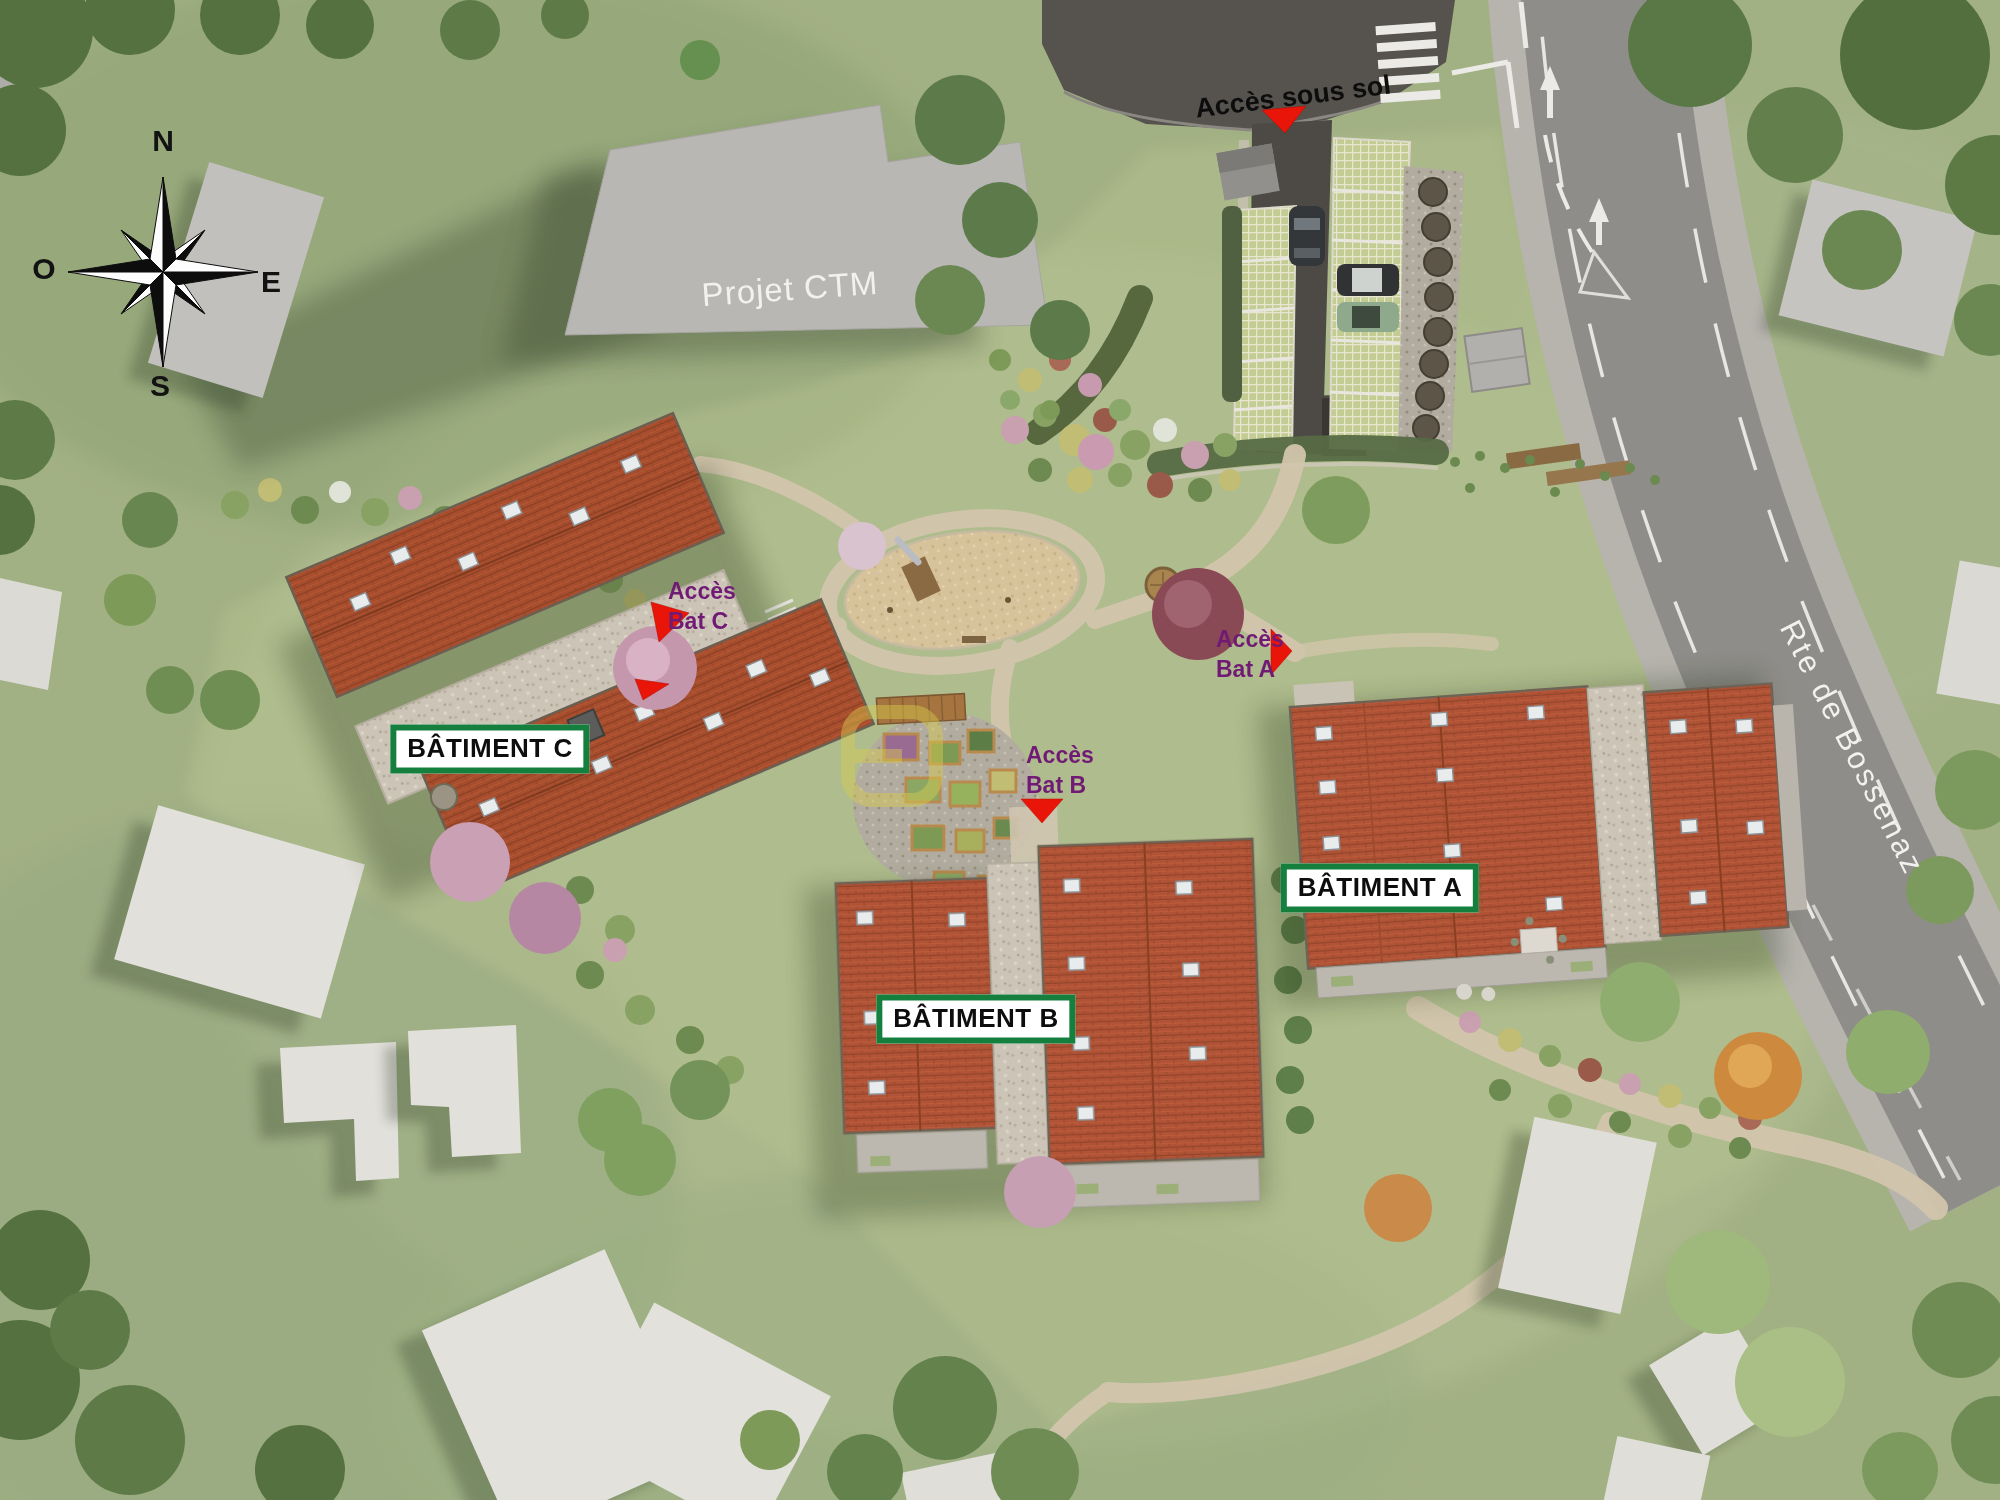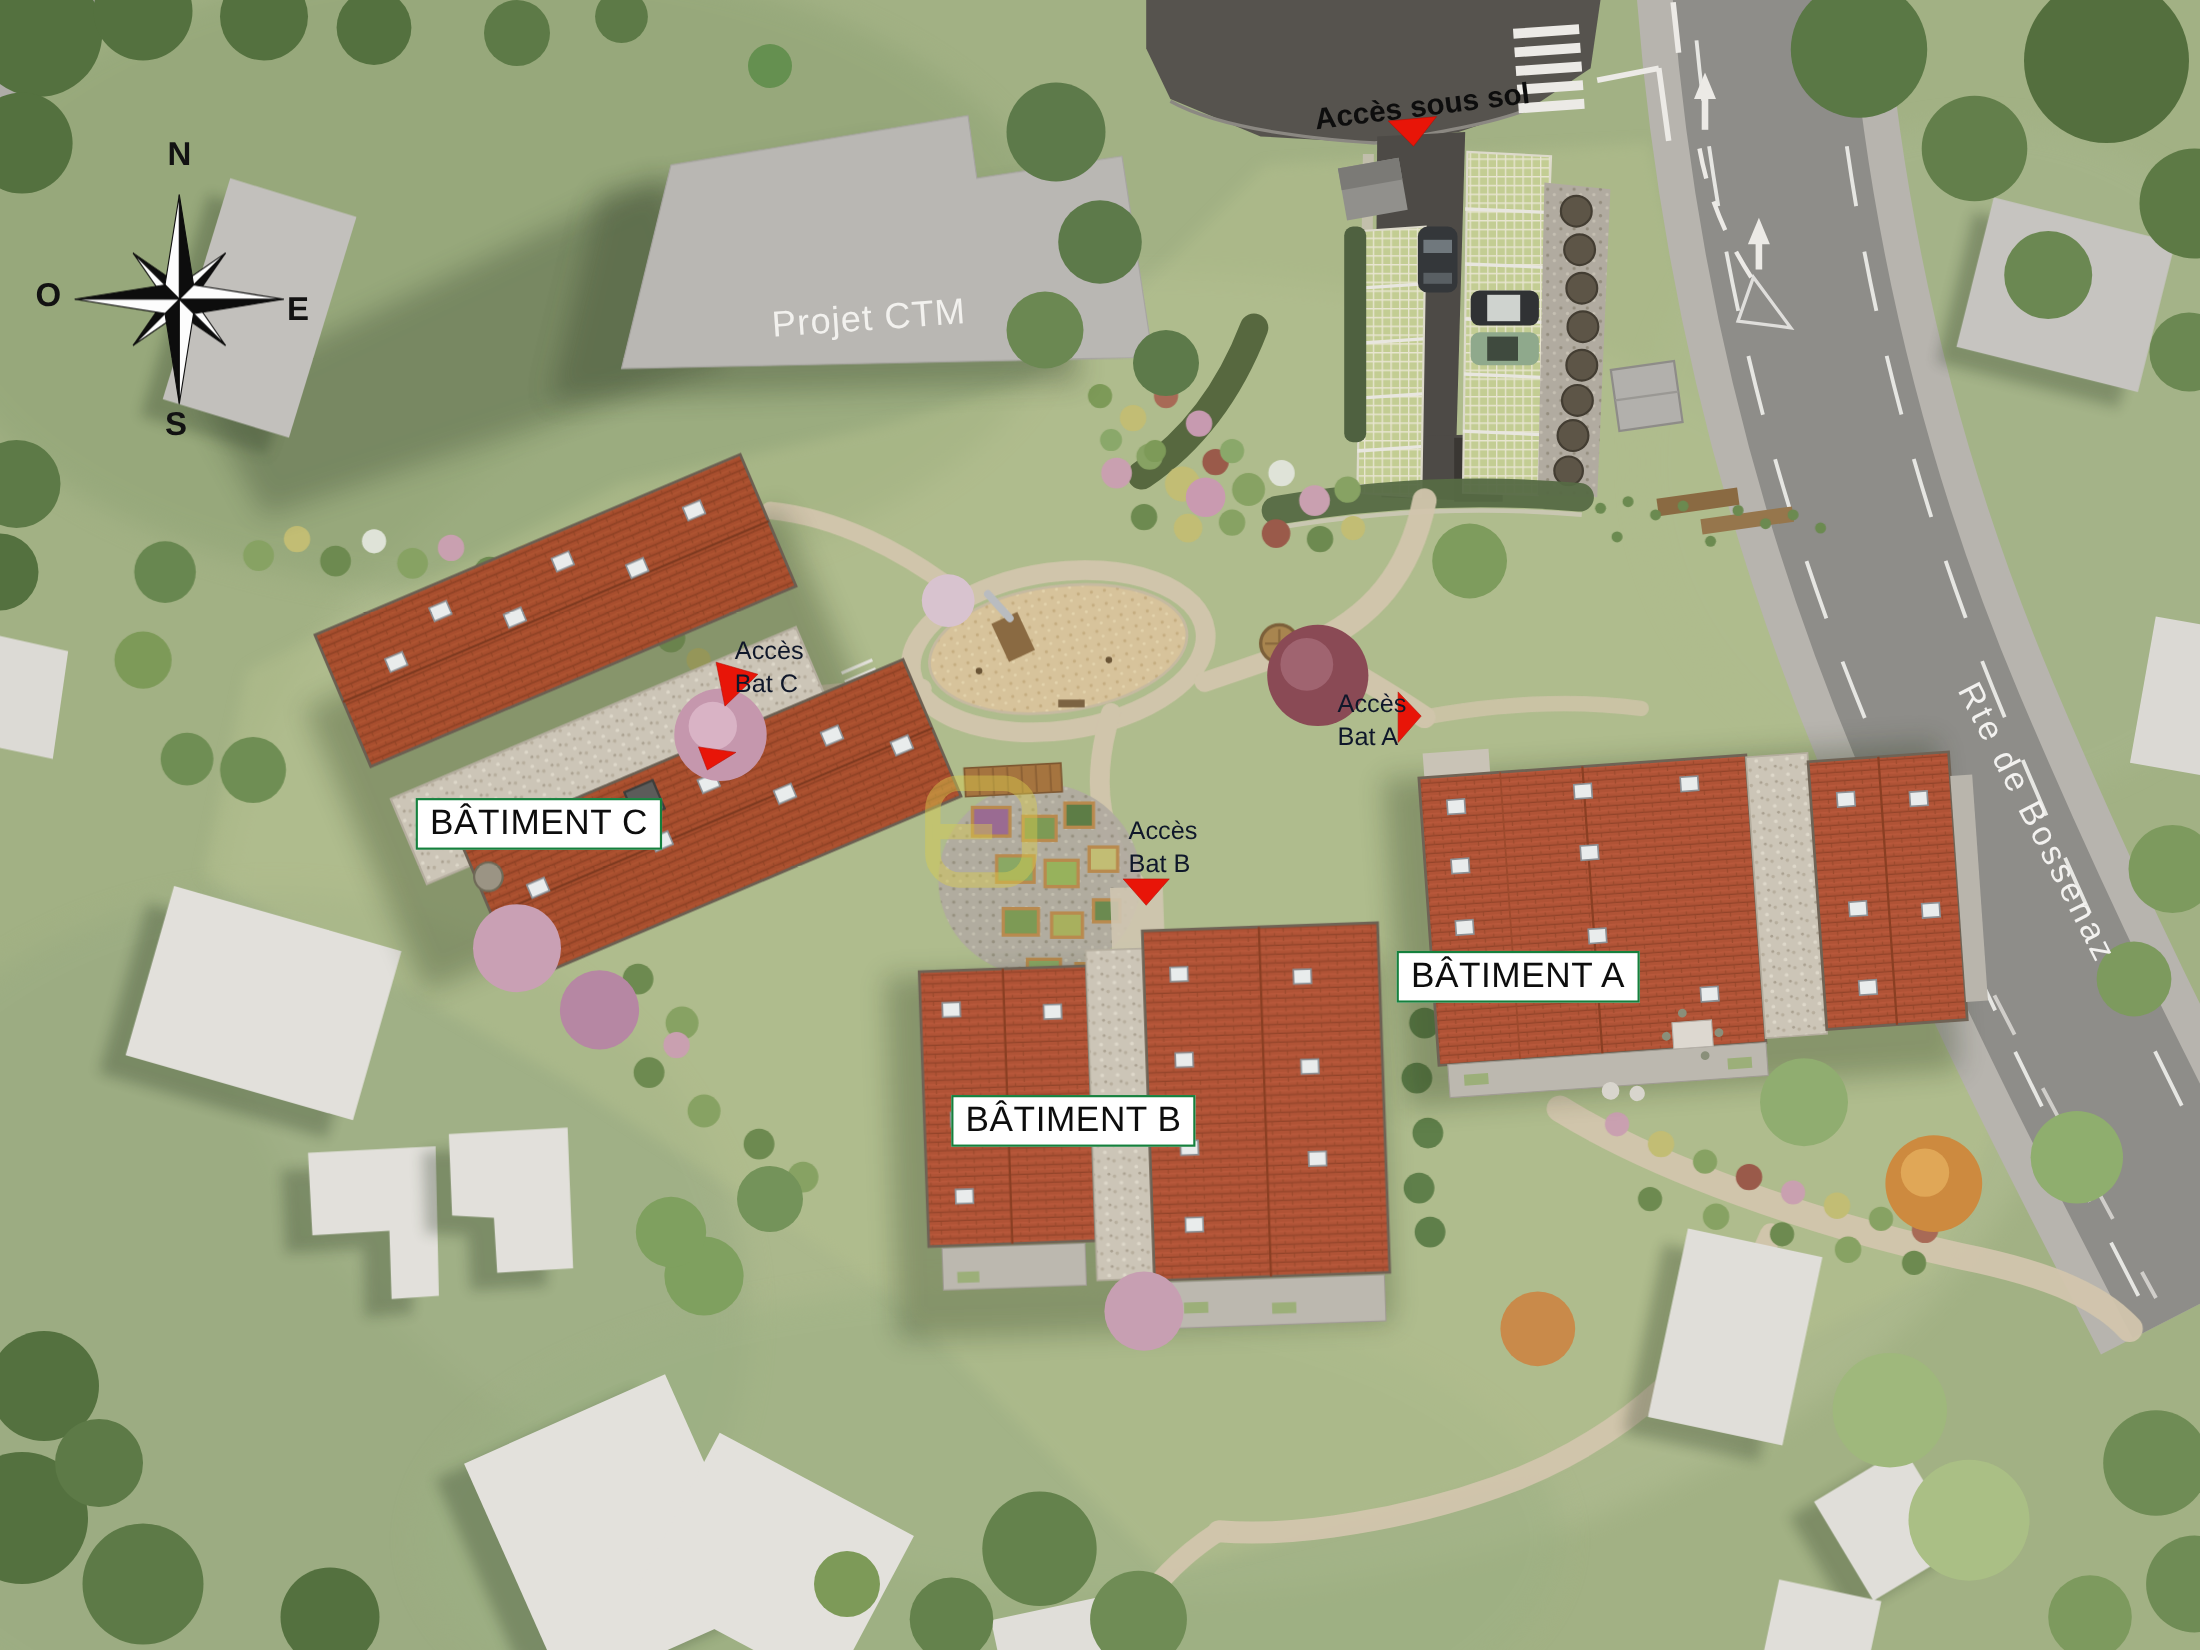--- a/index.html
+++ b/index.html
@@ -2,23 +2,23 @@
 <html><head>
 <meta charset="utf-8">
 <style>
   html,body{margin:0;padding:0;background:#9aa884}
   .scene{position:relative;width:2000px;height:1500px;overflow:hidden;font-family:"Liberation Sans",sans-serif}
   .scene>svg{position:absolute;left:0;top:0}
   .lbl{position:absolute;transform:translate(-50%,-50%);white-space:nowrap;color:#121212}
   .compass-letter{font-weight:bold;font-size:30px}
   .ctm{color:#f2f1ee;font-size:33px;letter-spacing:1px}
   .acces-ss{font-weight:bold;font-size:27px;color:#0d0d0d}
-  .acces{position:absolute;font-weight:normal;font-size:23px;line-height:30px;color:#0f172a;white-space:nowrap}
-  .bat-box{position:absolute;transform:translate(-50%,-50%);background:#ffffff;border:2px solid #15803d;
-           padding:2px 11px 4px;font-weight:normal;font-size:32px;letter-spacing:.5px;color:#0d0d0d;white-space:nowrap}
+  .acces{position:absolute;font-weight:bold;font-size:23px;line-height:30px;color:#701a75;white-space:nowrap}
+  .bat-box{position:absolute;transform:translate(-50%,-50%);background:#ffffff;border:6px solid #15803d;
+           padding:2px 11px 4px;font-weight:bold;font-size:26px;letter-spacing:.5px;color:#0d0d0d;white-space:nowrap}
   .road-name{color:#f2f1ef;font-size:31px;letter-spacing:3px}
 </style>
 </head>
 <body>
 
 <div class="scene">
 <svg width="2000" height="1500" viewBox="0 0 2000 1500">
   <defs>
     <filter id="b6" x="-40%" y="-40%" width="180%" height="180%">
           <feGaussianBlur stdDeviation="6"></feGaussianBlur>

